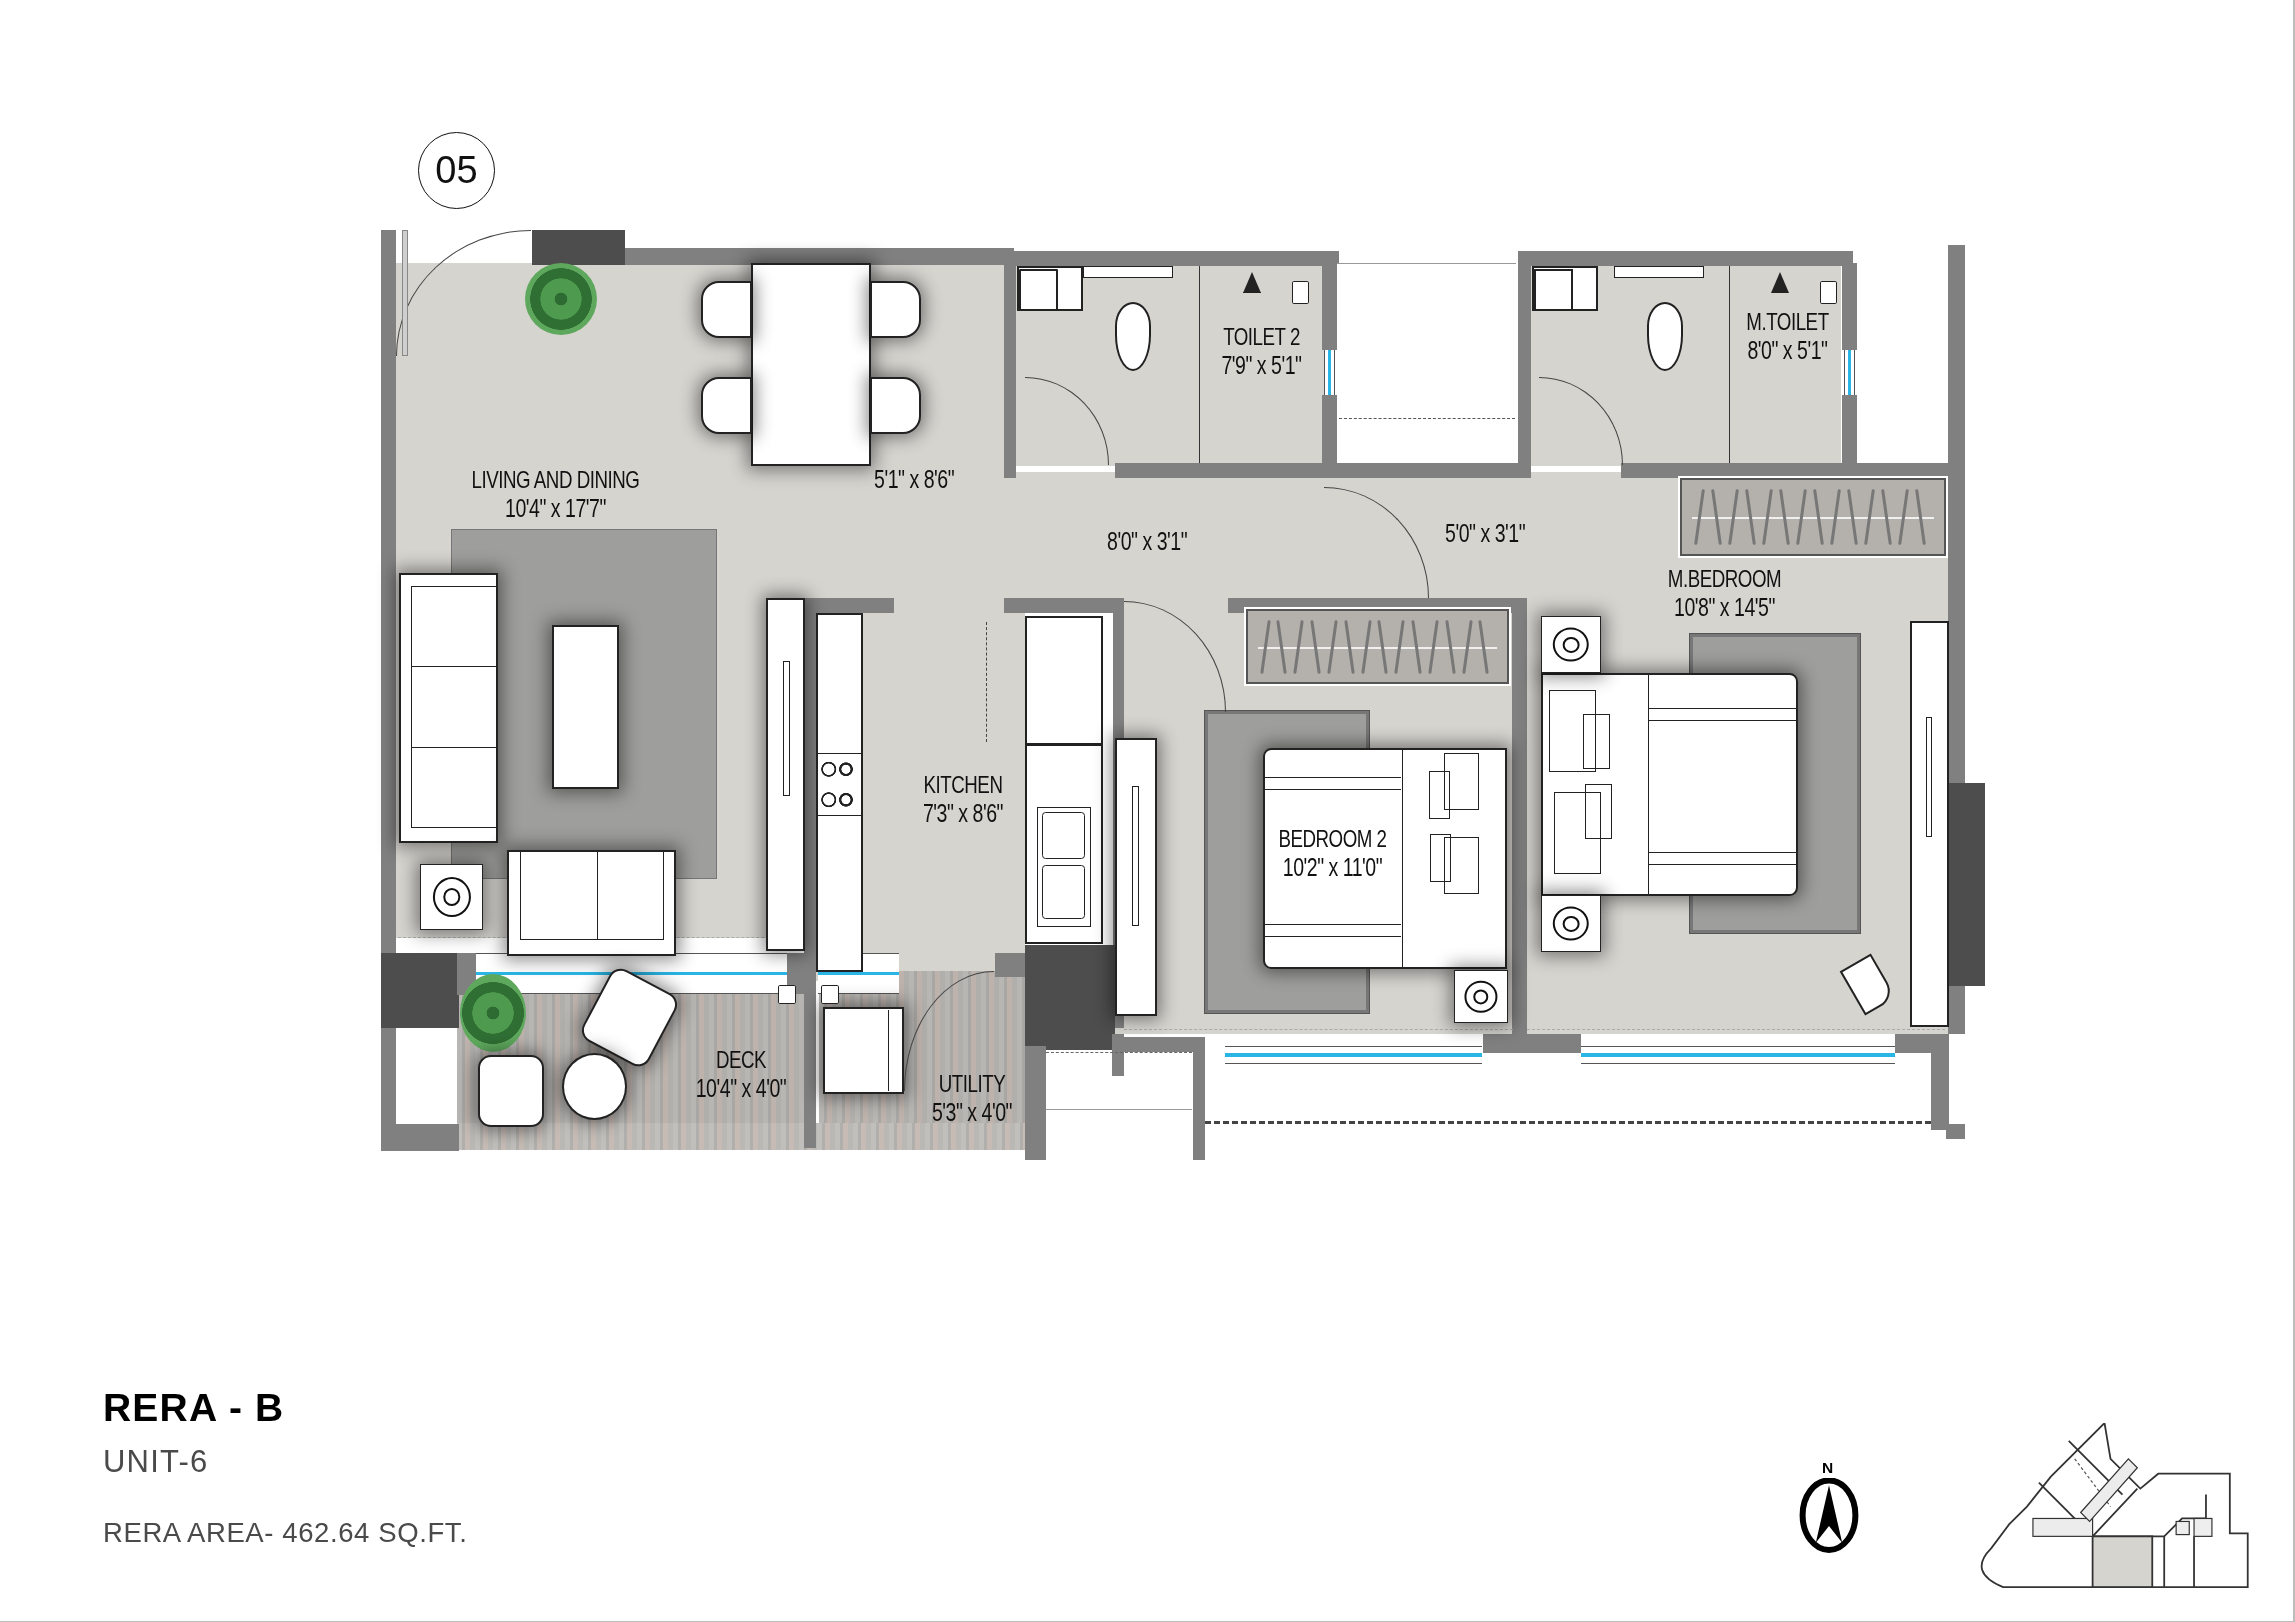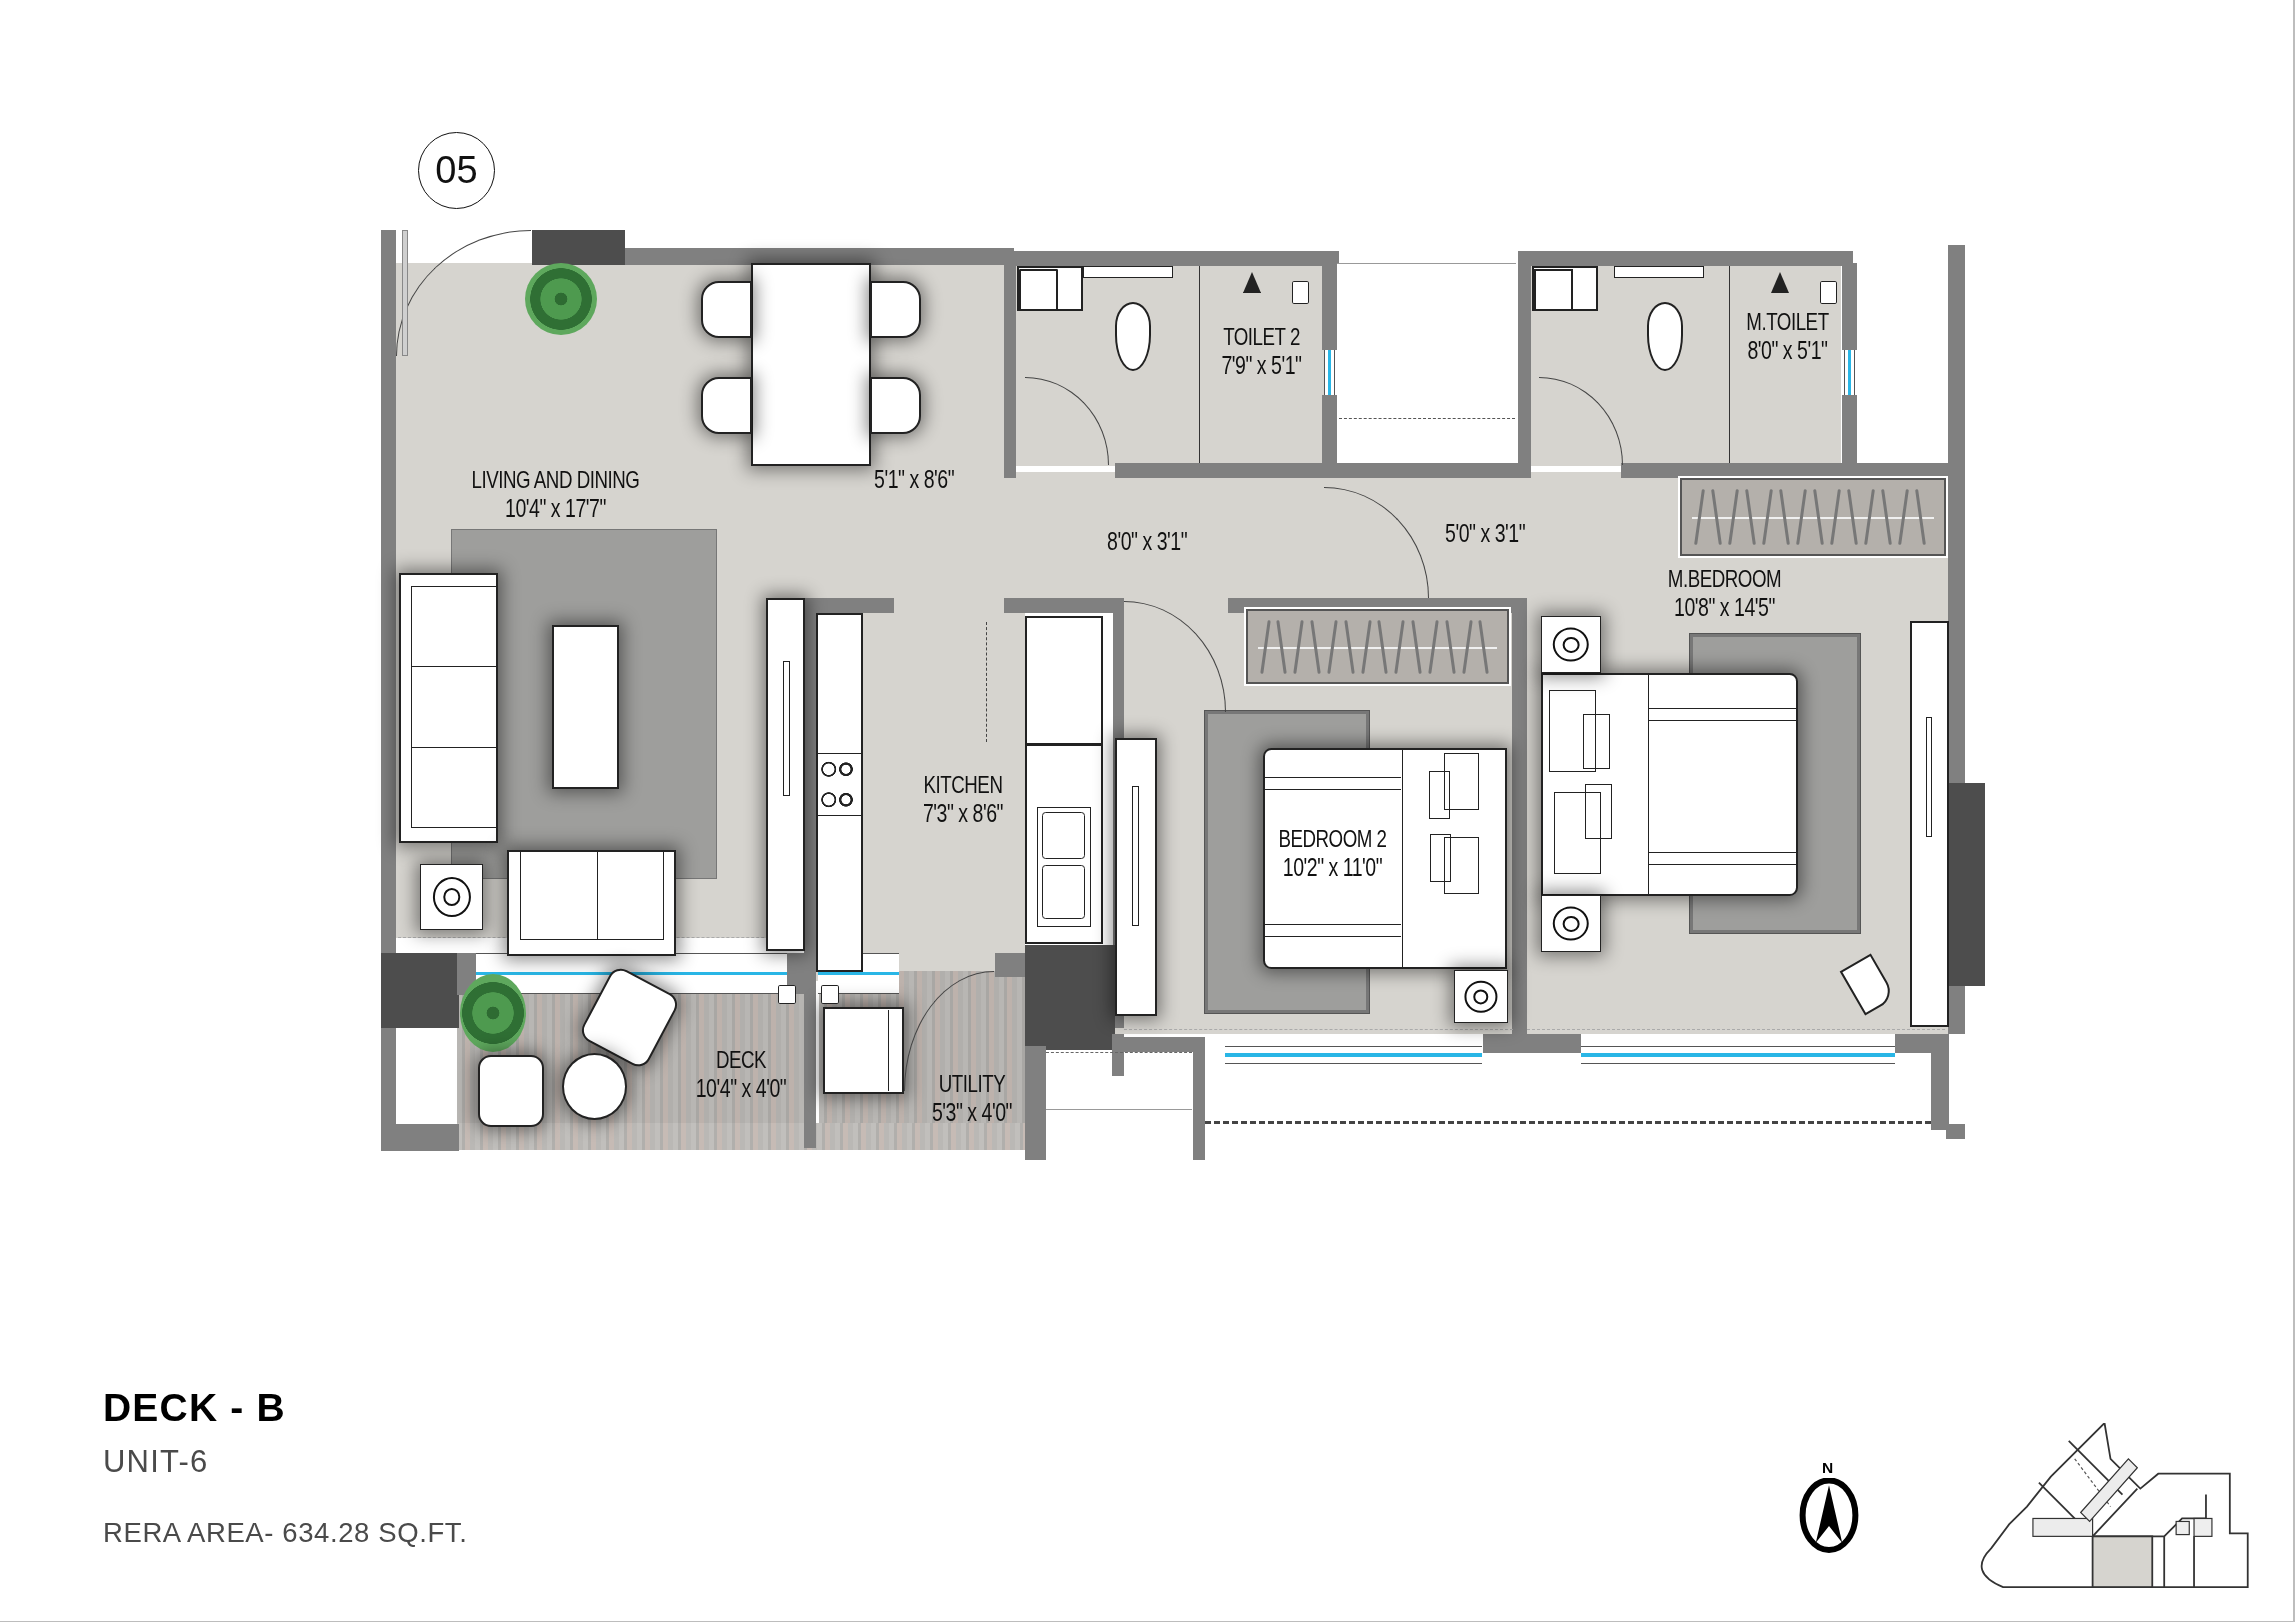--- a/index.html
+++ b/index.html
@@ -287,23 +287,23 @@
   <div class="label" style="left:675px;top:1046px;width:132px;">
     <span class="t">DECK</span>
     <span class="d">10'4" x 4'0"</span>
   </div>
   <div class="label" style="left:906px;top:1070px;width:132px;">
     <span class="t">UTILITY</span>
     <span class="d">5'3" x 4'0"</span>
   </div>
 </div>
 
-<div class="abs title-wing" style="left:103px;top:1386px;">DECK - B</div>
+<div class="abs title-wing" style="left:103px;top:1386px;">RERA - B</div>
 <div class="abs title-unit" style="left:103px;top:1444px;">UNIT-6</div>
-<div class="abs title-rera" style="left:103px;top:1517px;">RERA AREA- 634.28 SQ.FT.</div>
+<div class="abs title-rera" style="left:103px;top:1517px;">RERA AREA- 462.64 SQ.FT.</div>
 
 <div class="abs" style="left:1799px;top:1459px;width:60px;height:96px;">
   <div class="abs" style="left:23px;top:0;font-size:15.5px;font-weight:700;color:#000;">N</div>
   <svg class="abs" style="left:0;top:19px;" width="60" height="75" viewBox="0 0 100 125">
     <ellipse cx="50" cy="62" rx="44" ry="58" fill="none" stroke="#000" stroke-width="10"></ellipse>
     <polygon points="50,12 72,108 50,80 28,108" fill="#000"></polygon>
   </svg>
 </div>
 
 <svg class="abs" style="left:1931px;top:1423px;" width="359" height="179" viewBox="0 0 600 300">

